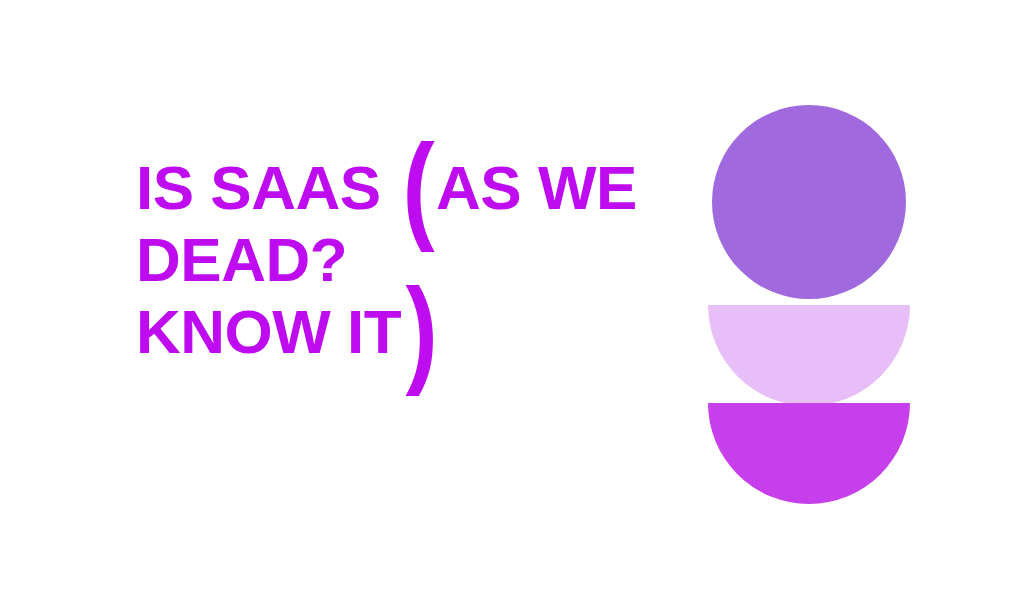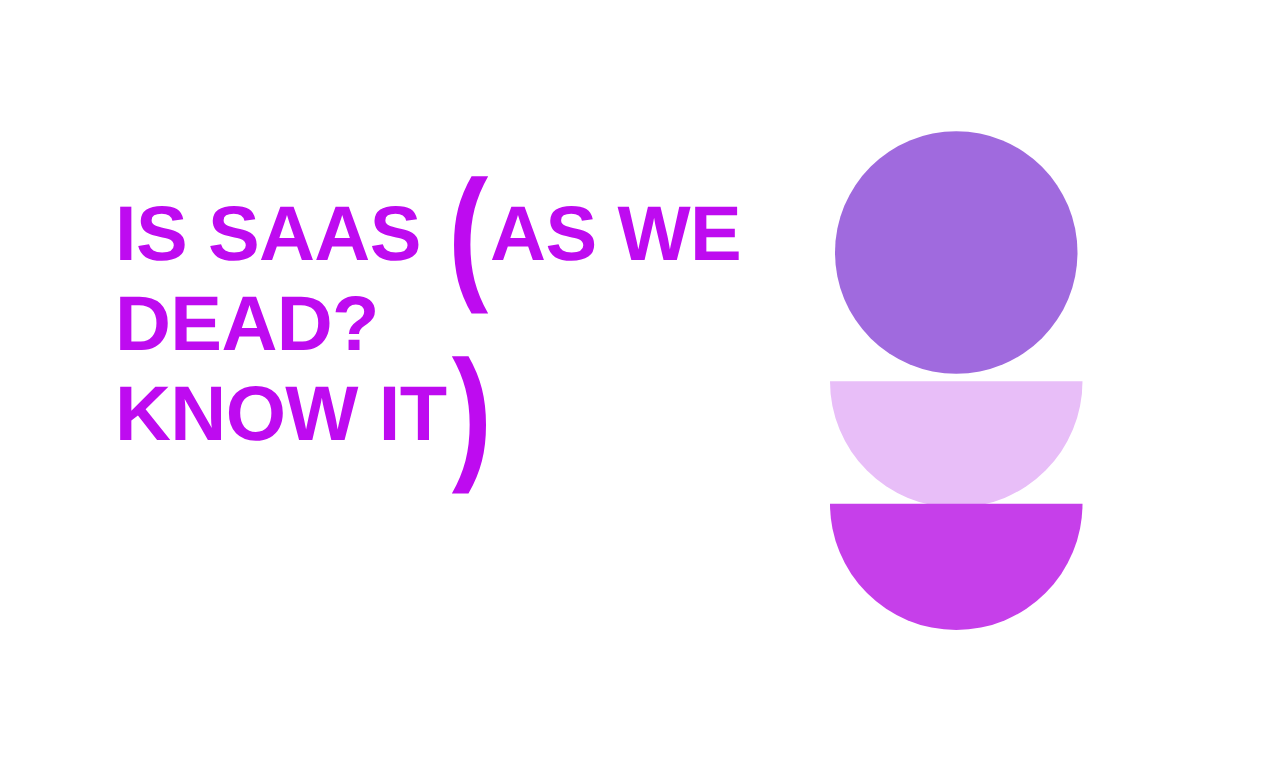--- a/index.html
+++ b/index.html
@@ -10,20 +10,21 @@
   }
   body {
     font-family: "Liberation Sans", sans-serif;
   }
   .slide {
     position: relative;
     width: 872px;
     height: 611px;
     background: #ffffff;
     overflow: hidden;
+    margin-left: 44px;
   }
 
   
   .headline {
     position: absolute;
     left: 92px;
     top: 152px;
     width: 560px;
     color: #be0bf0;
     font-family: "Liberation Sans", sans-serif;

